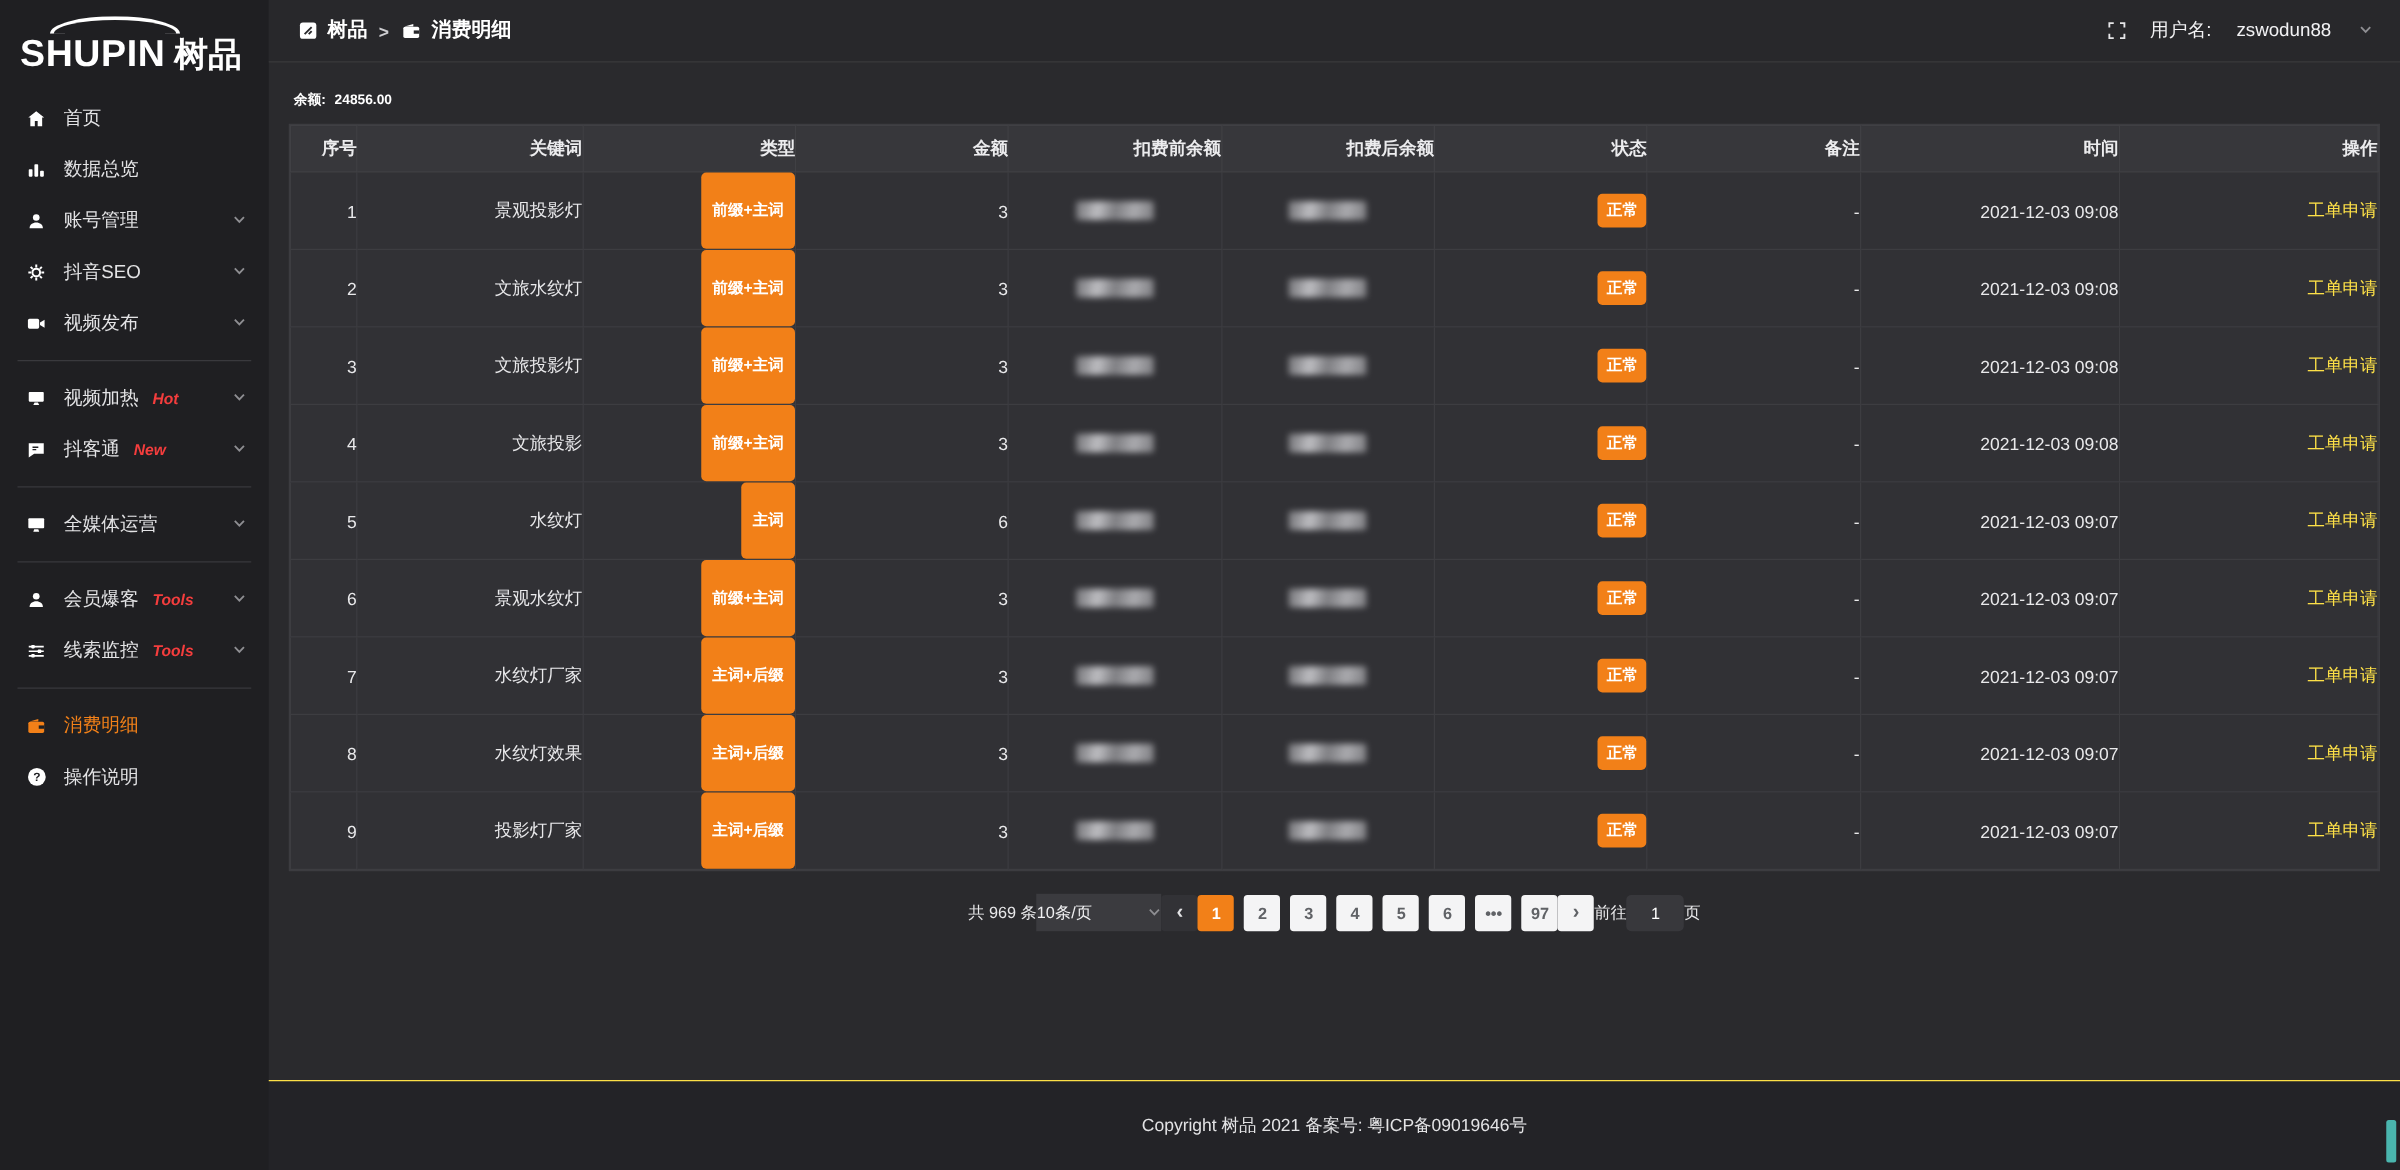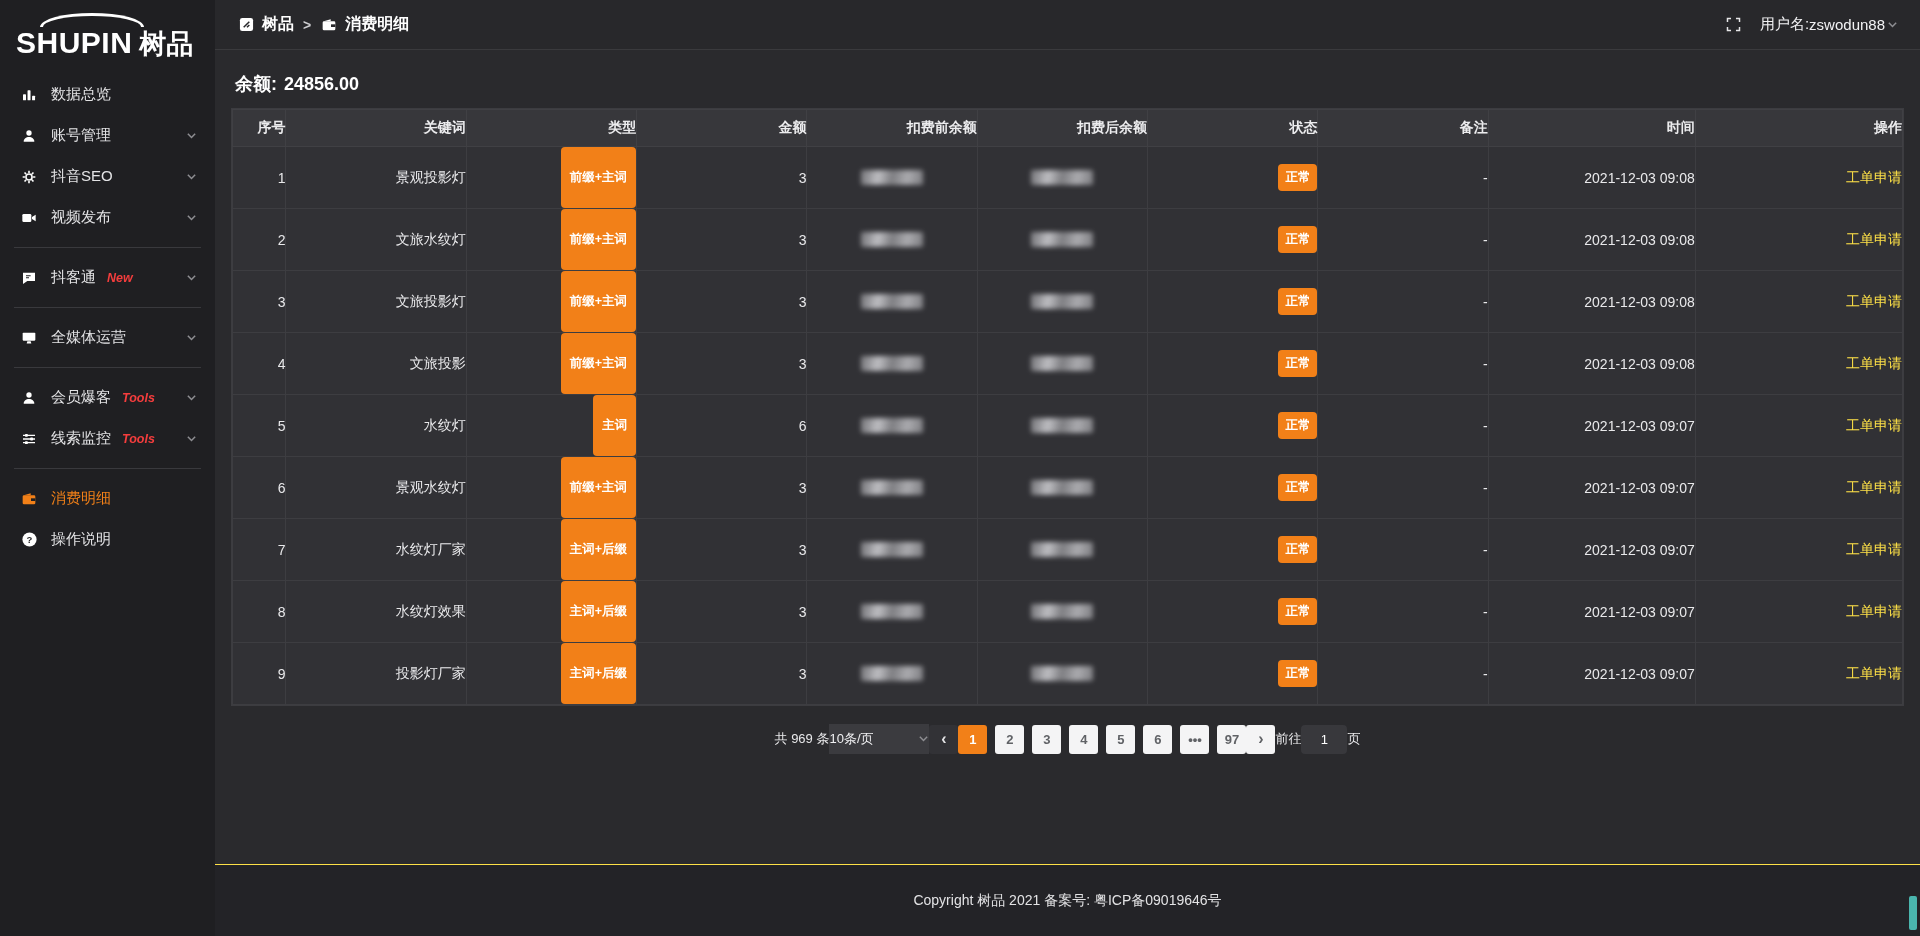--- a/index.html
+++ b/index.html
@@ -34,26 +34,26 @@
   .icon svg{display:block}
 
   
   .main{flex:1;display:flex;flex-direction:column;min-width:0}
   .topbar{height:50px;min-height:50px;background:#28282b;border-bottom:1px solid #3a3a3d;display:flex;align-items:center;padding:0 22px}
   .breadcrumb{display:flex;align-items:center;gap:9px;font-size:16px;font-weight:bold;color:#fff}
   .crumb{display:flex;align-items:center;gap:7px;cursor:pointer}
   .crumb-sep{color:#cfcfd2;font-size:14px;font-weight:bold}
   .topbar-right{margin-left:auto;display:flex;align-items:center;gap:18px}
   .fullscreen{color:#e6e6e8;cursor:pointer;display:flex}
-  .userbox{display:flex;align-items:center;gap:0;font-size:15px;color:#f2f2f4;cursor:pointer}
+  .userbox{display:flex;align-items:center;gap:20px;font-size:15px;color:#f2f2f4;cursor:pointer}
   .userbox .menu-chev{margin-left:2px}
 
   
   .content{flex:1;display:flex;flex-direction:column;padding:0 16px;min-height:0}
-  .balance{margin:22px 4px 12px;font-size:18px;font-weight:bold;color:#fff}
+  .balance{margin:22px 4px 12px;font-size:11px;font-weight:bold;color:#fff}
   .balance-value{margin-left:7px}
 
   .table-wrap{border:1px solid #3c3c40}
   table{width:100%;border-collapse:collapse;table-layout:fixed;text-align:right}
   thead th{height:37px;background:#37373b;font-size:14px;font-weight:bold;color:#ececee;border:1px solid #404044}
   tbody td{height:56px;background:#313135;font-size:14px;color:#e9e9eb;border:1px solid #3d3d41}
   .type-badge,.status-badge{display:inline-block;background:#f28018;color:#fff;font-size:12.5px;font-weight:bold;padding:22px 9px;border-radius:4px}
   .status-badge{padding:5px 7px}
   .action-link{color:#fde047;cursor:pointer}
   .masked{width:62px;height:15px;margin:0 auto;border-radius:2px;opacity:.9;
@@ -84,20 +84,28 @@
       <div class="logo-arc"></div>
       <div class="logo-row">
         <span class="logo-en">SHUPIN</span>
         <span class="logo-cn">树品</span>
       </div>
     </div>
     <nav class="menu">
         <div class="menu-item">
           <span class="icon">
             <svg viewBox="0 0 24 24" width="16" height="16">
+              <path fill="currentColor" d="M12 3 2.5 10.6h2.4V21h5.4v-6.2h3.4V21h5.4V10.6h2.4z"></path>
+            </svg>
+          </span>
+          <span class="menu-label">首页</span>
+        </div>
+        <div class="menu-item">
+          <span class="icon">
+            <svg viewBox="0 0 24 24" width="16" height="16">
               <g fill="currentColor">
                 <rect x="3" y="11" width="4.5" height="9" rx="1"></rect>
                 <rect x="9.8" y="5" width="4.5" height="15" rx="1"></rect>
                 <rect x="16.6" y="13" width="4.5" height="7" rx="1"></rect>
               </g>
             </svg>
           </span>
           <span class="menu-label">数据总览</span>
         </div>
         <div class="menu-item">
@@ -136,20 +144,35 @@
                 <path d="M16.5 10.5 22 7.2v9.6l-5.5-3.3z"></path>
               </g>
             </svg>
           </span>
           <span class="menu-label">视频发布</span>
           <span class="menu-chev"><svg viewBox="0 0 12 12" width="11" height="11">
               <path d="M2 4 6 8.2 10 4" stroke="currentColor" stroke-width="1.6" fill="none"></path>
             </svg></span>
         </div>
         <div class="menu-divider"></div>
+        <div class="menu-item">
+          <span class="icon">
+            <svg viewBox="0 0 24 24" width="16" height="16">
+              <g fill="currentColor">
+                <rect x="3" y="4" width="18" height="11.5" rx="1"></rect>
+                <path d="M10 16.5h4l1.5 3h-7z"></path>
+              </g>
+            </svg>
+          </span>
+          <span class="menu-label">视频加热</span>
+          <span class="menu-badge red">Hot</span>
+          <span class="menu-chev"><svg viewBox="0 0 12 12" width="11" height="11">
+              <path d="M2 4 6 8.2 10 4" stroke="currentColor" stroke-width="1.6" fill="none"></path>
+            </svg></span>
+        </div>
         <div class="menu-item">
           <span class="icon">
             <svg viewBox="0 0 24 24" width="16" height="16">
               <path fill="currentColor" d="M3 4h18v12.5H9.5L3 21z"></path>
               <path d="M7.5 8.7h7M7.5 11.6h4.5" stroke="#1f1f22" stroke-width="1.6" fill="none"></path>
             </svg>
           </span>
           <span class="menu-label">抖客通</span>
           <span class="menu-badge red">New</span>
           <span class="menu-chev"><svg viewBox="0 0 12 12" width="11" height="11">

